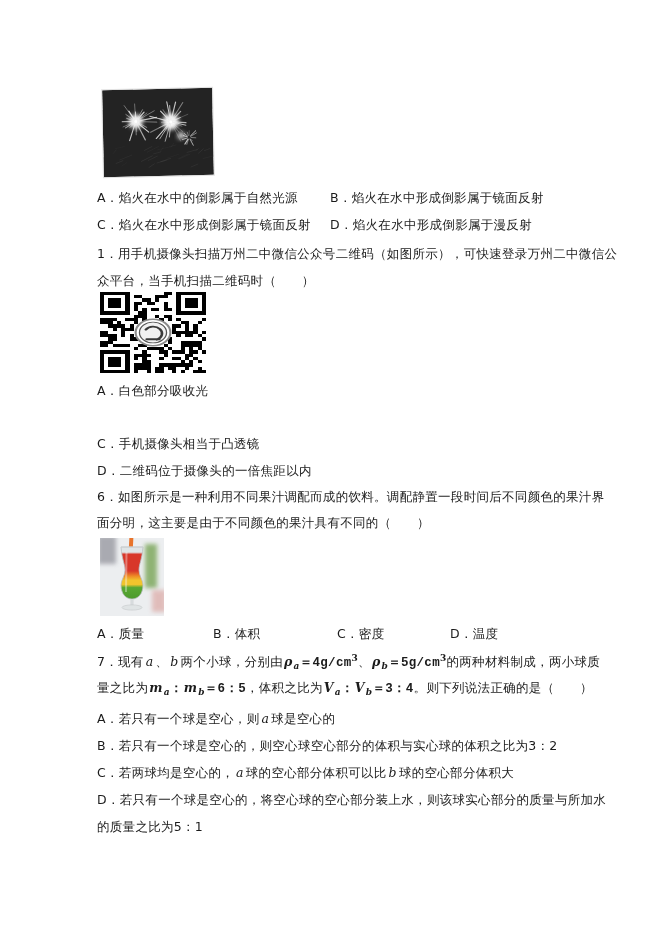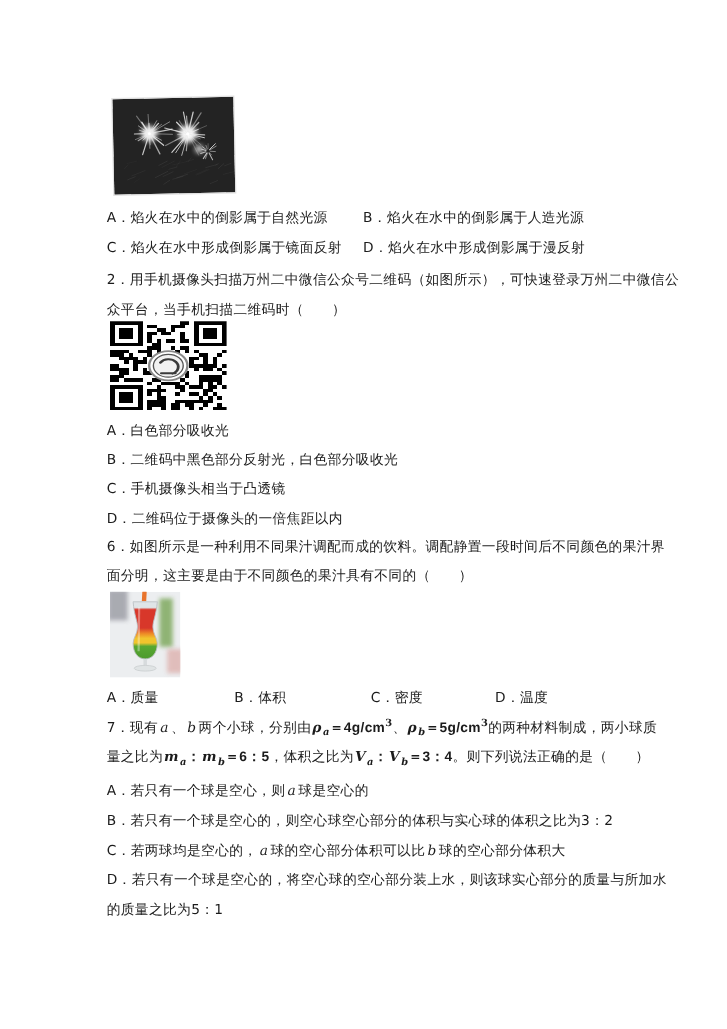--- a/index.html
+++ b/index.html
@@ -8,21 +8,21 @@
     font-family:"DejaVu Sans","Liberation Sans",sans-serif;
     color:#1b1b1b; overflow:hidden;
   }
   .line {
     position:absolute; font-size:12.5px; line-height:15px;
     letter-spacing:0.3px; white-space:nowrap;
   }
   .mvar  { font-family:"DejaVu Serif","Liberation Serif",serif; font-style:italic; font-weight:bold; padding:0 1px; }
   .msub  { font-family:"DejaVu Serif","Liberation Serif",serif; font-style:italic; font-weight:bold; font-size:9px; vertical-align:-3px; }
   .msup  { font-family:"DejaVu Serif","Liberation Serif",serif; font-weight:bold; font-size:9px; vertical-align:5px; }
-  .mbold { font-family:Liberation Sans, sans-serif; font-weight:bold;text-align:right; }
+  .mbold { font-family:Liberation Mono, monospace; font-weight:bold;text-align:right; }
   .ivar  { font-family:"DejaVu Serif","Liberation Serif",serif; font-style:italic; padding:0 2px; }
   .photo { position:absolute; }
   .photo svg { display:block; width:100%; height:100%; }
   .fireworks { left:103px; top:89px; width:110px; height:87px; transform:rotate(-1.2deg); box-shadow:0 0 0 1px #e3e3e3; }
   .qr        { left:100px; top:292px; width:106px; height:81px; }
   .drink     { left:100px; top:538px; width:64px;  height:78px; }
 </style>
 </head>
 <body>
 
@@ -124,25 +124,25 @@
           <line x1="53.0" y1="74.0" x2="63.2" y2="71.4" stroke-width="0.5" opacity="0.38"></line>
           <line x1="92.3" y1="62.3" x2="96.0" y2="59.9" stroke-width="0.5" opacity="0.27"></line>
           <line x1="56.8" y1="72.8" x2="67.5" y2="69.5" stroke-width="0.5" opacity="0.42"></line>
           <line x1="9.6" y1="63.7" x2="13.3" y2="59.6" stroke-width="0.5" opacity="0.26"></line>
           <line x1="65.7" y1="58.2" x2="73.2" y2="56.2" stroke-width="0.5" opacity="0.24"></line>
         </g>
     </svg>
   </div>
 
   <span class="line" style="left:97px;top:190px">A．焰火在水中的倒影属于自然光源</span>
-  <span class="line" style="left:330px;top:190px">B．焰火在水中的倒影属于人造光源</span>
+  <span class="line" style="left:330px;top:190px">B．焰火在水中形成倒影属于镜面反射</span>
   <span class="line" style="left:330px;top:217px">D．焰火在水中形成倒影属于漫反射</span>
   <span class="line" style="left:97px;top:217px">C．焰火在水中形成倒影属于镜面反射</span>
 
-  <span class="line" style="left:97px;top:246px">2．用手机摄像头扫描万州二中微信公众号二维码（如图所示），可快速登录万州二中微信公</span>
+  <span class="line" style="left:97px;top:246px">1．用手机摄像头扫描万州二中微信公众号二维码（如图所示），可快速登录万州二中微信公</span>
   <span class="line" style="left:97px;top:273px">众平台，当手机扫描二维码时（　　）</span>
 
   <div class="photo qr">
     <svg viewBox="0 0 25 25" preserveAspectRatio="none" shape-rendering="crispEdges">
       <rect width="25" height="25" fill="#ffffff"></rect>
       <g fill="#000000">
         <g transform="translate(0,0)">
             <path d="M0,0h7v7h-7z M1,1v5h5v-5z" fill-rule="evenodd"></path>
             <rect x="2" y="2" width="3" height="3"></rect>
           </g>
@@ -343,21 +343,20 @@
         </g>
       <g shape-rendering="auto">
         <circle cx="12.5" cy="12.5" r="4.1" fill="#ffffff" stroke-width="0.5" stroke="#8a8a8a"></circle>
         <circle cx="12.5" cy="12.5" r="3.2" fill="#f1f1f1" stroke="#555555" stroke-width="0.3"></circle>
         <path d="M10.8,11.6 a2.1,2.1 0 1 1 2.6,3.1 M11,14.6 h3" stroke="#3a3a3a" stroke-width="0.6" fill="none" stroke-linecap="round"></path>
       </g>
     </svg>
   </div>
 
   <span class="line" style="left:97px;top:383px">A．白色部分吸收光</span>
-  <span class="line" style="left:97px;top:410px">B．二维码中黑色部分反射光，白色部分吸收光</span>
   <span class="line" style="left:97px;top:436px">C．手机摄像头相当于凸透镜</span>
   <span class="line" style="left:97px;top:463px">D．二维码位于摄像头的一倍焦距以内</span>
 
   <span class="line" style="left:97px;top:489px">6．如图所示是一种利用不同果汁调配而成的饮料。调配静置一段时间后不同颜色的果汁界</span>
   <span class="line" style="left:97px;top:515px">面分明，这主要是由于不同颜色的果汁具有不同的（　　）</span>
 
   <div class="photo drink">
     <svg viewBox="0 0 64 78" preserveAspectRatio="none">
       <defs>
         <filter id="db" x="-50%" y="-50%" width="200%" height="200%">

